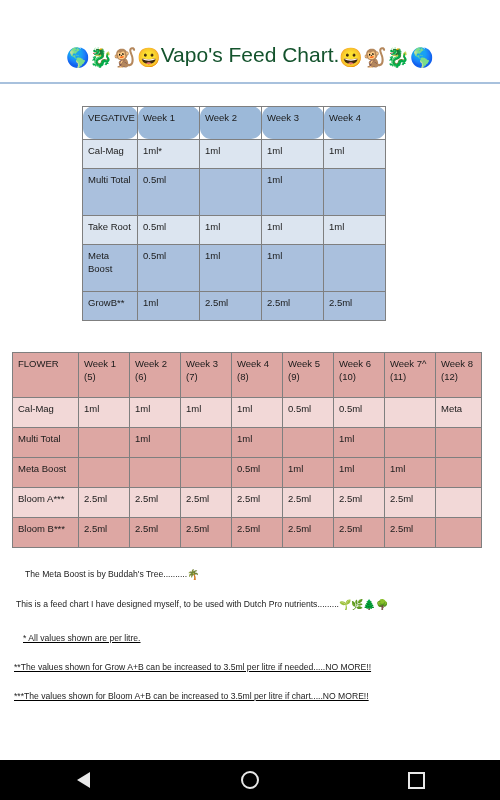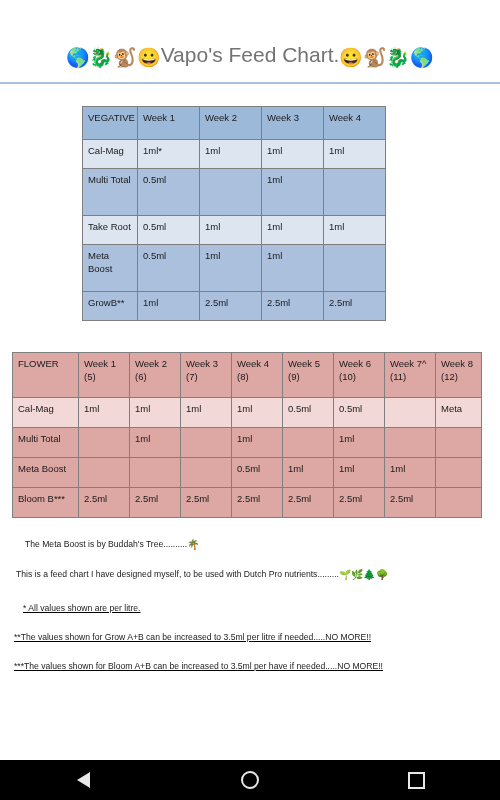--- a/index.html
+++ b/index.html
@@ -24,21 +24,21 @@
     box-sizing: border-box;
   }
 
   
   .title-block {
     padding-top: 42px;
     text-align: center;
   }
   .doc-title {
     font-size: 21px;
-    color: #737373;
+    color: #14532d;
     font-weight: normal;
     letter-spacing: 0px;
     white-space: nowrap;
     line-height: 1.2;
   }
   .emoji {
     font-size: 19px;
     vertical-align: -2px;
   }
   .title-rule {
@@ -68,21 +68,21 @@
   
   .veg-wrap {
     margin-top: 22px;
     padding-left: 82px;
   }
   table.veg {
     width: 303px;
   }
   table.veg col.c0 { width: 55px; }
   table.veg col.cx { width: 62px; }
-  table.veg tr.hdr td      { background: #9cb9d9; height: 22px; }
+  table.veg tr.hdr td      { background: #9cb9d9; height: 22px; border-radius: 11px; }
   table.veg tr.light td    { background: #dce5f0; }
   table.veg tr.dark td     { background: #aac0dd; }
   table.veg tr.tall td     { height: 36px; }
   table.veg tr.normal td   { height: 18px; }
 
   
   .flw-wrap {
     margin-top: 18px;
     padding-left: 12px;
   }
@@ -284,20 +284,31 @@
           <td>Meta Boost</td>
           <td></td>
           <td></td>
           <td></td>
           <td>0.5ml</td>
           <td>1ml</td>
           <td>1ml</td>
           <td>1ml</td>
           <td></td>
         </tr>
+        <tr class="light">
+          <td>Bloom A***</td>
+          <td>2.5ml</td>
+          <td>2.5ml</td>
+          <td>2.5ml</td>
+          <td>2.5ml</td>
+          <td>2.5ml</td>
+          <td>2.5ml</td>
+          <td>2.5ml</td>
+          <td></td>
+        </tr>
         <tr class="dark">
           <td>Bloom B***</td>
           <td>2.5ml</td>
           <td>2.5ml</td>
           <td>2.5ml</td>
           <td>2.5ml</td>
           <td>2.5ml</td>
           <td>2.5ml</td>
           <td>2.5ml</td>
           <td></td>
@@ -311,21 +322,21 @@
       <span>The Meta Boost is by Buddah's Tree..........</span><span class="note-emoji">🌴</span>
     </div>
     <div class="note-line">
       <span>This is a feed chart I have designed myself, to be used with Dutch Pro nutrients.........</span><span class="note-emoji">🌱</span><span class="note-emoji">🌿</span><span class="note-emoji">🌲</span><span class="note-emoji">🌳</span>
     </div>
   </div>
 
   <div class="footnotes">
     <div class="foot-line pad">* All values shown are per litre.</div>
     <div class="foot-line">**The values shown for Grow A+B can be increased to 3.5ml per litre if needed.....NO MORE!!</div>
-    <div class="foot-line">***The values shown for Bloom A+B can be increased to 3.5ml per have if needed.....NO MORE!!</div>
+    <div class="foot-line">***The values shown for Bloom A+B can be increased to 3.5ml per litre if chart.....NO MORE!!</div>
 
   </div>
 
 </div>
 
 <div class="navbar">
   <div class="nav-btn">
     <div class="nav-back"></div>
   </div>
   <div class="nav-btn">

